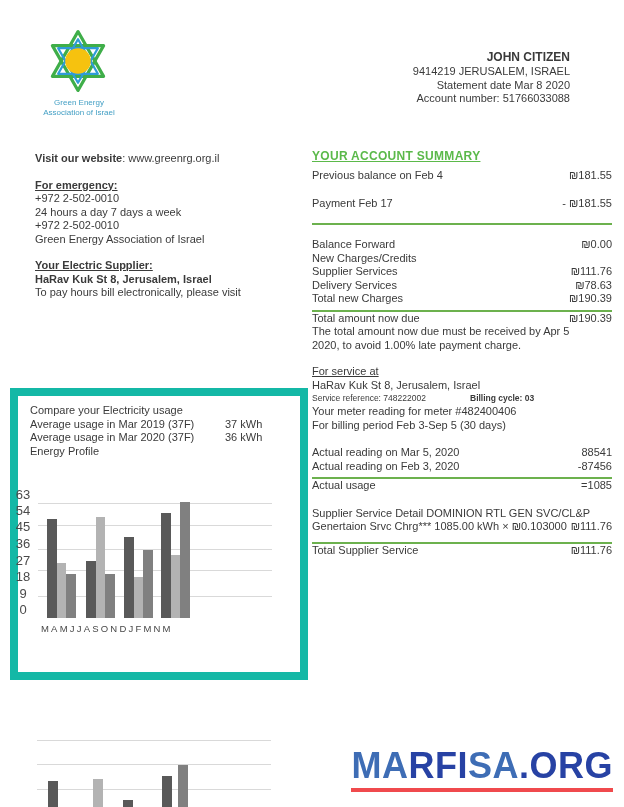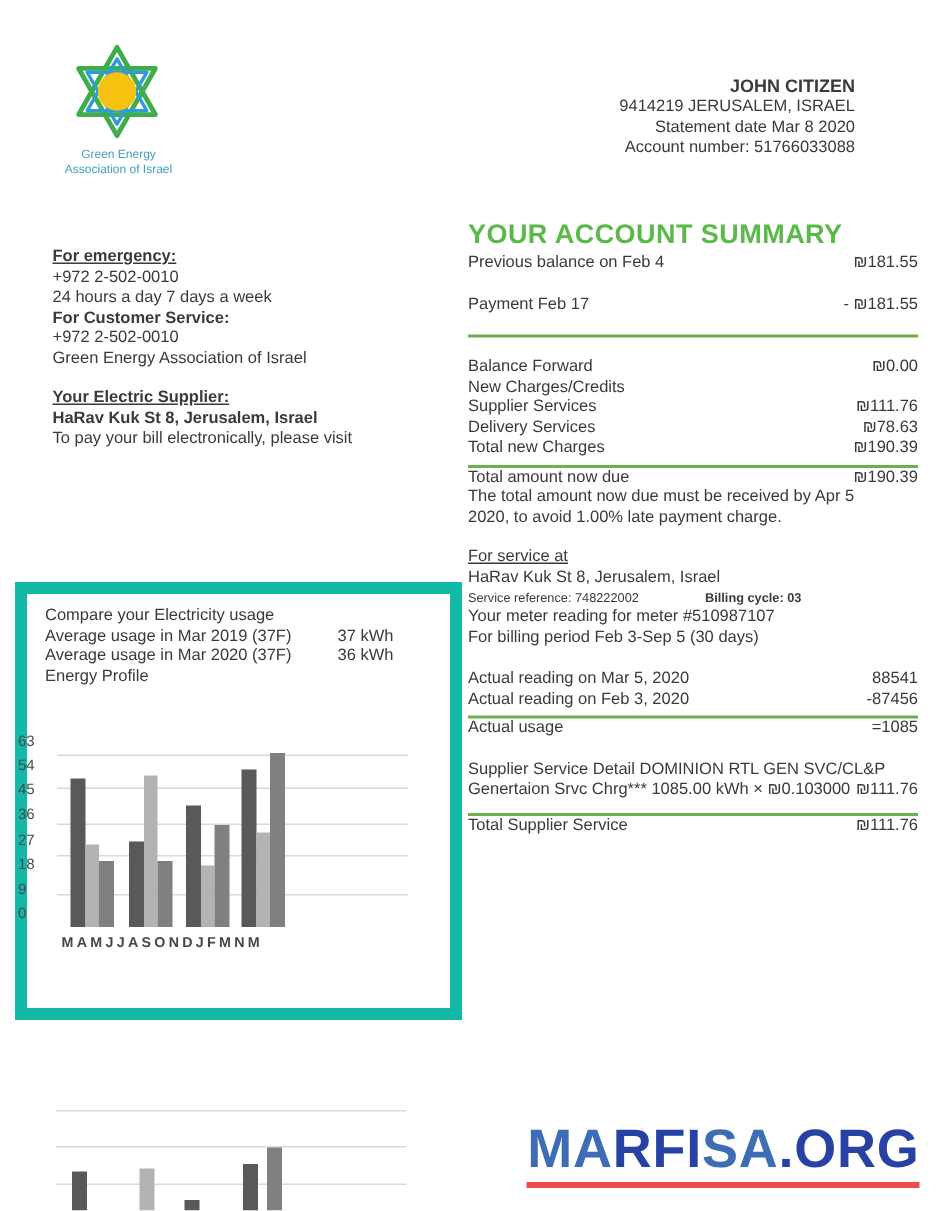--- a/index.html
+++ b/index.html
@@ -17,44 +17,44 @@
 
   
   .recipient{position:absolute;top:50px;right:54px;text-align:right;}
   .recipient .name{font-size:12px;font-weight:bold;line-height:15px;}
 
   
   .contact{position:absolute;left:35px;top:152px;width:262px;}
 
   
   .summary{position:absolute;left:312px;top:146px;width:300px;}
-  .summary h2{margin:0 0 3px 0;font-size:18px;line-height:20px;font-weight:bold;
-              color:#5bb94a;letter-spacing:0.3px;}
+  .summary h2{margin:0 0 3px 0;font-size:12px;line-height:20px;font-weight:bold;
+              color:#5bb94a;letter-spacing:0.3px;text-decoration:underline;}
   .row{display:flex;justify-content:space-between;font-size:11px;line-height:13.5px;}
   .rule{border:none;border-top:2px solid #6cb14e;margin:0;}
   .rule-a{margin:13px 0 13px 0;}
   .rule-b{margin:4px 0 0 0;}
   .rule-c{margin:4px 0 0 0;}
   .rule-d{margin:8px 0 0 0;}
   .smallrow{position:relative;font-size:8.5px;line-height:12px;height:13px;}
   .smallrow .cycle{position:absolute;left:158px;top:0;font-weight:bold;}
 
   
   .usage-box{position:absolute;left:10px;top:388px;width:282px;height:276px;
              border:8px solid #14b8a6;box-sizing:content-box;}
   .usage-box .inner{padding:8px 10px 0 12px;}
   .avgrow{position:relative;}
   .avgrow .avgval{position:absolute;left:195px;top:0;}
 
   
-  .ytick{position:absolute;left:12px;width:22px;text-align:left;
-         font-size:10px;line-height:10px;color:#4a4a4a;}
+  .ytick{position:absolute;left:12px;width:22px;text-align:center;
+         font-size:13px;line-height:10px;color:#4a4a4a;}
   .gl{position:absolute;height:1px;background:#d9d9d9;}
   .bar{position:absolute;width:9.5px;}
-  .xlabels{position:absolute;left:41px;top:623px;font-size:9.5px;font-weight:700;
+  .xlabels{position:absolute;left:41px;top:623px;font-size:9.5px;font-weight:400;
            letter-spacing:2.2px;color:#474747;}
 
   
   .marfisa{position:absolute;top:746px;right:11px;font-size:36px;line-height:40px;
            font-weight:bold;letter-spacing:0.5px;}
   .m-light{color:#3e6db5;}
   .m-dark{color:#2742a4;}
   .m-underline{height:4px;background:#f04a4d;margin-top:2px;}
 </style>
 </head>
@@ -77,29 +77,31 @@
   </div>
 
   <div class="recipient">
     <div class="name">JOHN CITIZEN</div>
     <div class="line">9414219 JERUSALEM, ISRAEL</div>
     <div class="line">Statement date Mar 8 2020</div>
     <div class="line">Account number: 51766033088</div>
   </div>
 
   <div class="contact">
+    <div class="line">
+      <span class="bold">Visit our website</span><span>: www.greenrg.org.il</span>
+    </div>
     <div class="line bold mt13">For emergency:</div>
     <div class="line">+972 2-502-0010</div>
     <div class="line">24 hours a day 7 days a week</div>
-    <div class="line bold">For Customer Service:</div>
     <div class="line">+972 2-502-0010</div>
     <div class="line">Green Energy Association of Israel</div>
     <div class="line bold mt13">Your Electric Supplier:</div>
     <div class="line bold">HaRav Kuk St 8, Jerusalem, Israel</div>
-    <div class="line">To pay your bill electronically, please visit</div>
+    <div class="line">To pay hours bill electronically, please visit</div>
   </div>
 
   <div class="summary">
     <h2>YOUR ACCOUNT SUMMARY</h2>
 
     <div class="row">
       <span>Previous balance on Feb 4</span>
       <span>₪181.55</span>
     </div>
     <div class="row mt14">
@@ -138,21 +140,21 @@
     </div>
     <div class="line">The total amount now due must be received by Apr 5</div>
     <div class="line">2020, to avoid 1.00% late payment charge.</div>
 
     <div class="line mt13">For service at</div>
     <div class="line">HaRav Kuk St 8, Jerusalem, Israel</div>
     <div class="smallrow">
       <span>Service reference: 748222002</span>
       <span class="cycle">Billing cycle:  03</span>
     </div>
-    <div class="line">Your meter reading for meter #510987107</div>
+    <div class="line">Your meter reading for meter #482400406</div>
     <div class="line">For billing period Feb 3-Sep 5 (30 days)</div>
 
     <div class="row mt14">
       <span>Actual reading on Mar 5, 2020</span>
       <span>88541</span>
     </div>
     <div class="row">
       <span>Actual reading on Feb 3, 2020</span>
       <span>-87456</span>
     </div>

